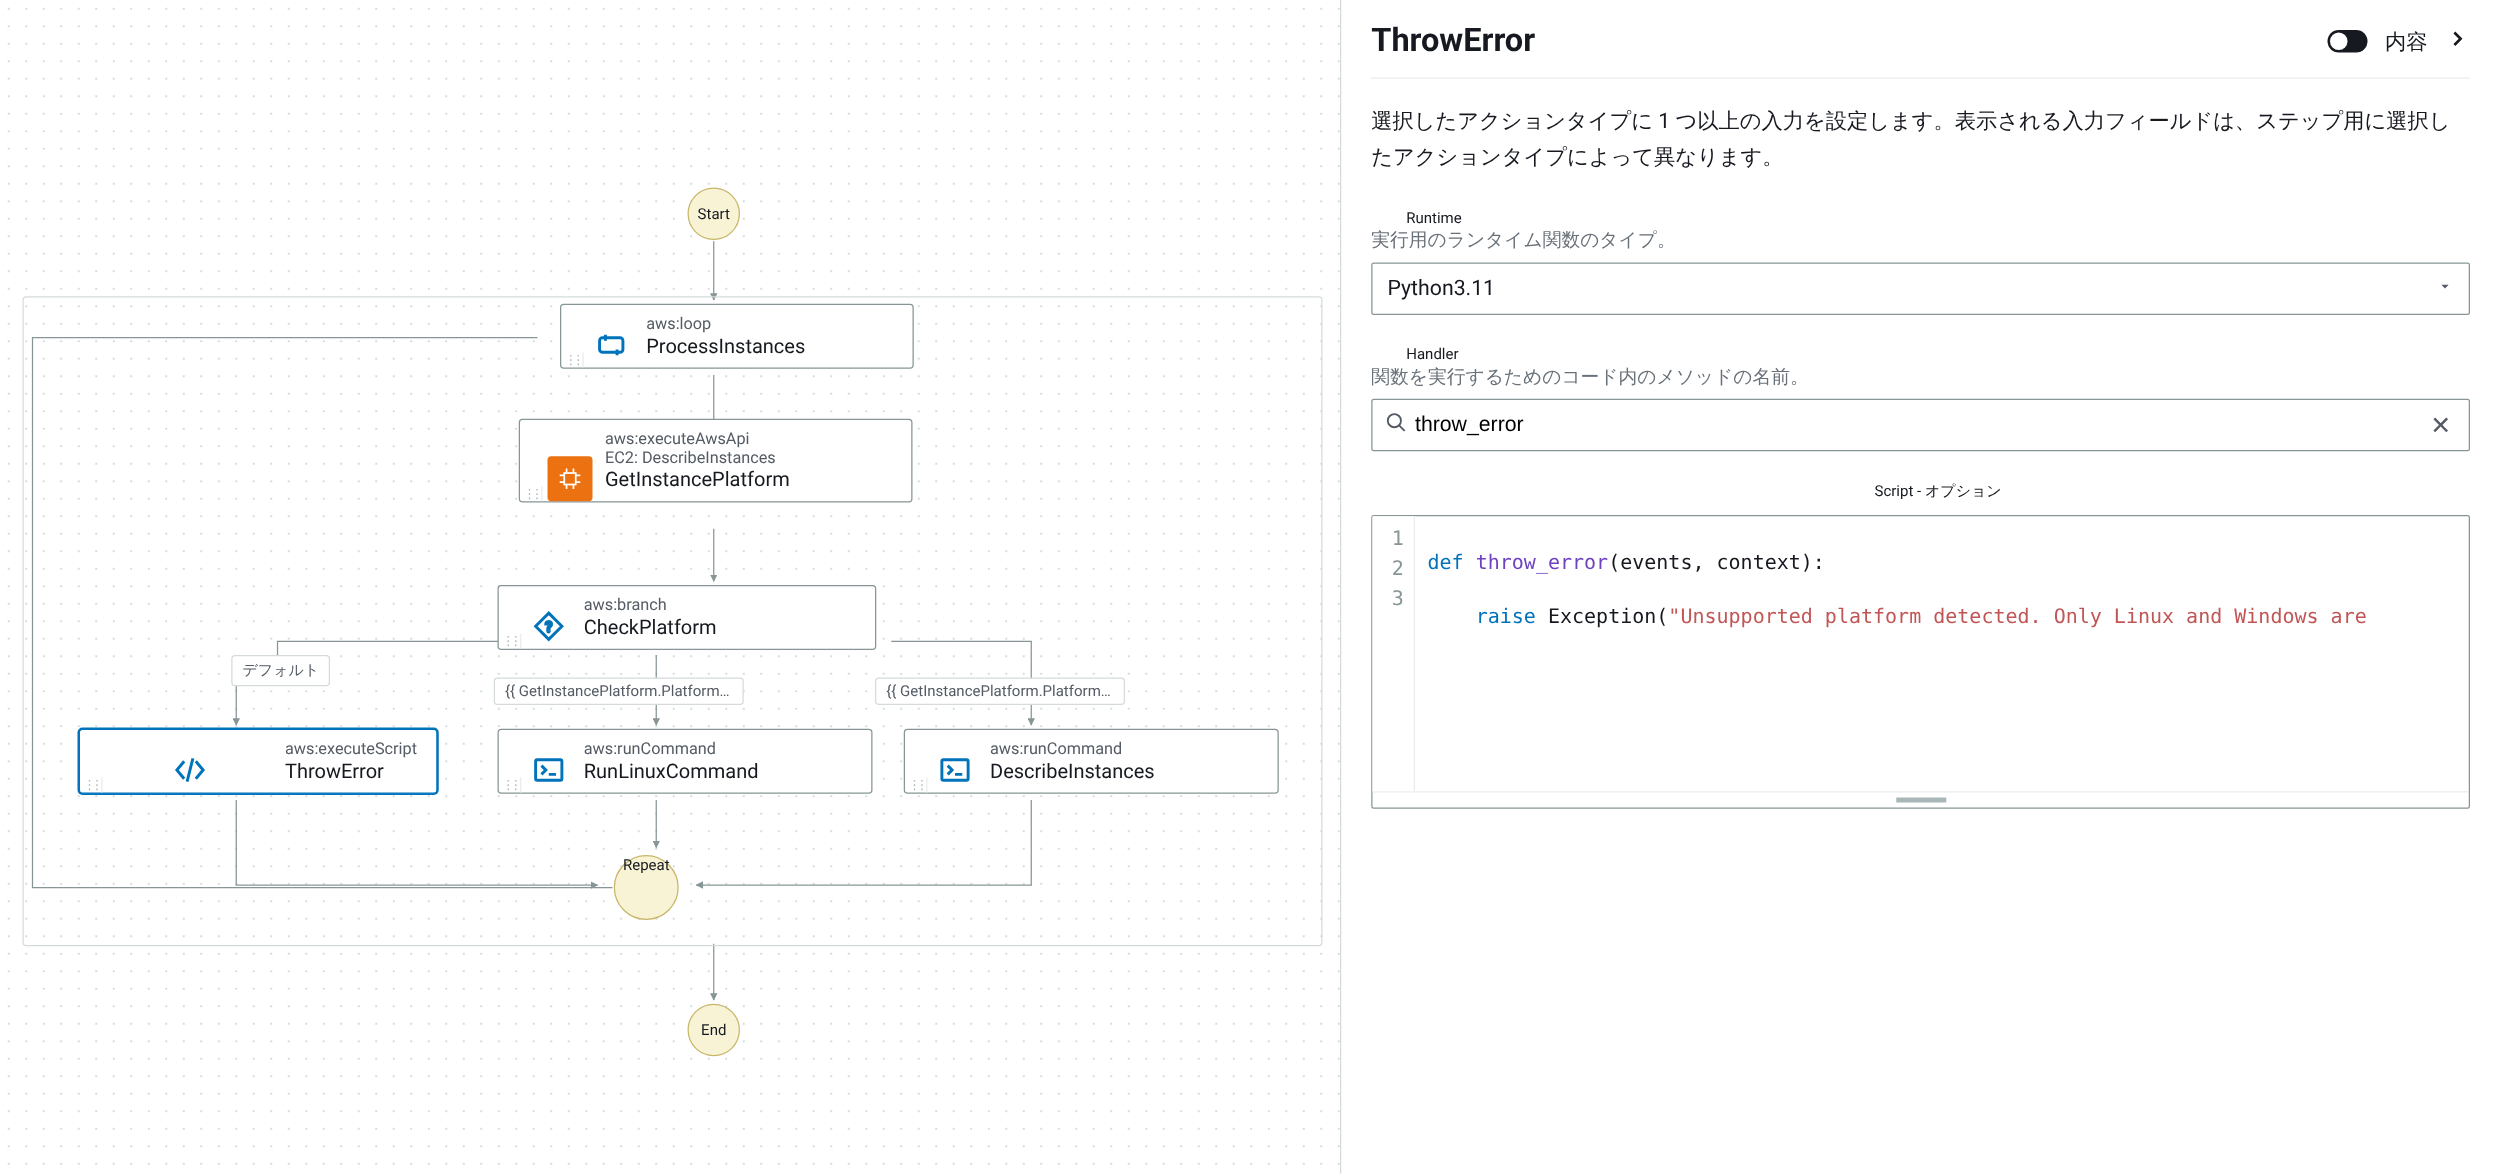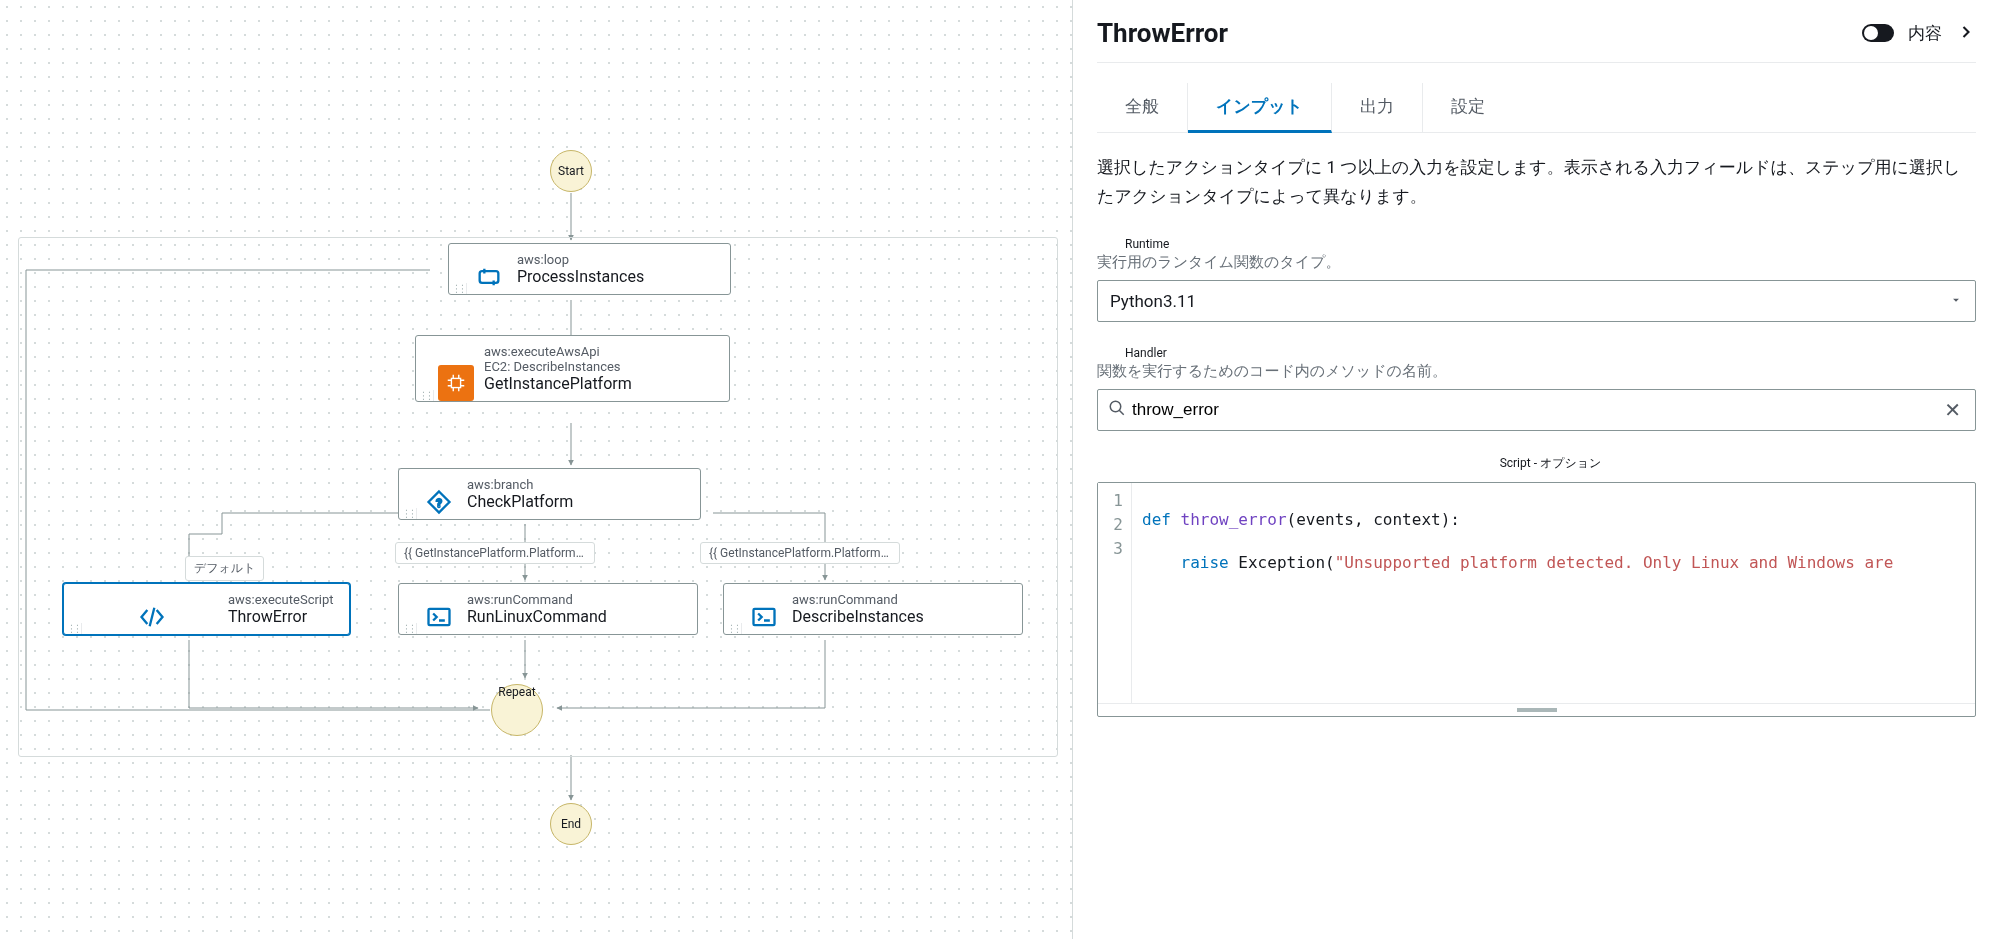--- a/index.html
+++ b/index.html
@@ -146,21 +146,21 @@
               <text x="12" y="16" font-size="10" text-anchor="middle" fill="#0073bb">?</text>
             </svg>
       </span>
         </div>
       <div class="node-body">
         <div class="node-action">aws:branch</div>
         <div class="node-name">CheckPlatform</div>
       </div>
     </div>
 
-    <div class="edge-label" style="left:185px; top:556px;text-align:right;">デフォルト</div>
+    <div class="edge-label" style="left:185px; top:524px;text-align:right;">デフォルト</div>
     <div class="edge-label" style="left:395px; top:542px; width:250px;">{{ GetInstancePlatform.Platform }} conta...</div>
     <div class="edge-label" style="left:700px; top:542px; width:250px;">{{ GetInstancePlatform.Platform }} conta...</div>
 
     <div class="node selected" style="left:45px; top:583px; width:287px;">
       <div class="node-handle"></div>
       <div class="node-icon">
           <span class="ic-script">
         <svg width="28" height="28" viewBox="0 0 24 24" fill="none" stroke="#0073bb" stroke-width="2">
               <path d="M8 6 L3 12 L8 18 M16 6 L21 12 L16 18 M14 4 L10 20"></path>
             </svg>
@@ -224,26 +224,20 @@
           <span style="font-size:17px;">内容</span>
           <span>
             <svg width="20" height="20" viewBox="0 0 24 24" fill="none" stroke="#16191f" stroke-width="2.5">
                 <path d="M9 18l6-6-6-6"></path>
               </svg>
           </span>
         </div>
       </div>
     </div>
 
-    <div class="tabs">
-      <div class="tab">全般</div>
-      <div class="tab active">インプット</div>
-      <div class="tab">出力</div>
-      <div class="tab">設定</div>
-    </div>
 
     <div class="sp-content">
       <div class="sp-desc">選択したアクションタイプに 1 つ以上の入力を設定します。表示される入力フィールドは、ステップ用に選択したアクションタイプによって異なります。</div>
 
       <div class="field">
         <div class="field-label">Runtime</div>
         <div class="field-hint">実行用のランタイム関数のタイプ。</div>
         <div class="select">
           <span>Python3.11</span>
           <span>

